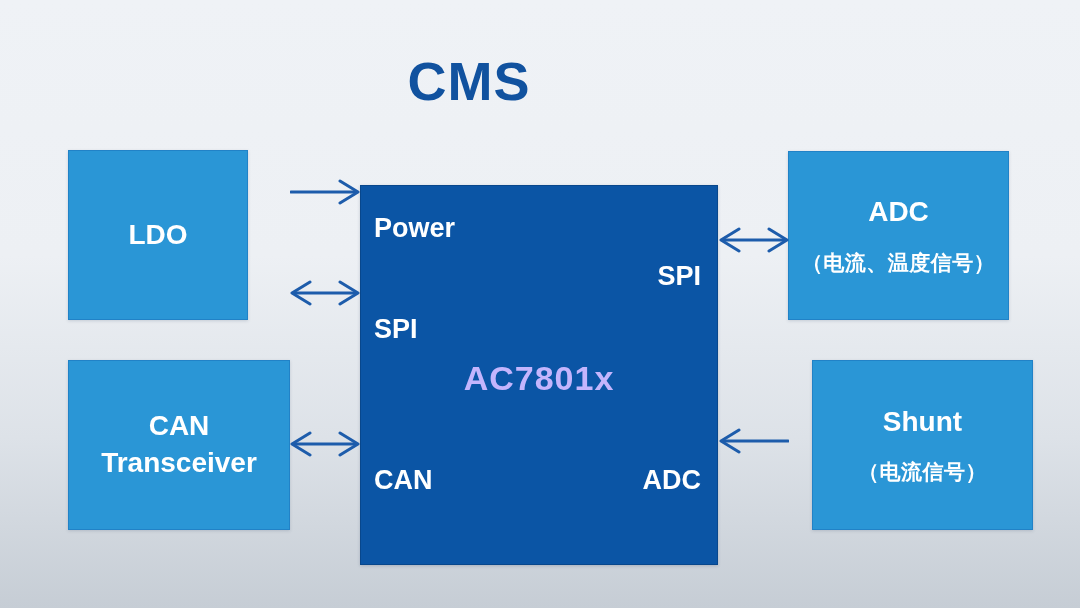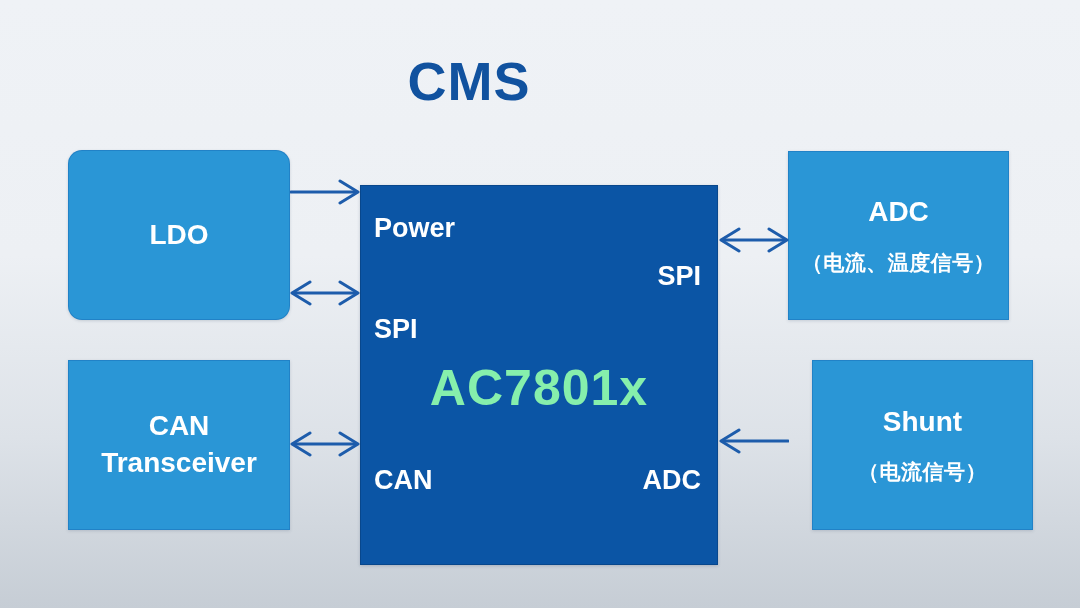--- a/index.html
+++ b/index.html
@@ -37,21 +37,21 @@
     border: 1px solid rgba(13, 87, 166, 0.30);
     box-shadow: 0 1px 3px rgba(40, 60, 90, 0.18);
   }
   .block.dark {
     background: #0b55a5;
     border: 1px solid rgba(5, 49, 100, 0.38);
     box-shadow: 0 1px 3px rgba(40, 60, 90, 0.22);
   }
   .blk-label   { font-size: 28px; font-weight: 700; line-height: 1.32; }
   .blk-sub     { font-size: 21px; font-weight: 600; margin-top: 18px; letter-spacing: 0.5px; }
-  .ldo    { left: 68px;  top: 150px; width: 222px; height: 170px; border-radius: 14px; }
+  .ldo    { left: 68px;  top: 150px; width: 180px; height: 170px; }
   .cantr  { left: 68px;  top: 360px; width: 222px; height: 170px; }
   .adcblk { left: 788px; top: 151px; width: 221px; height: 169px; }
   .shunt  { left: 812px; top: 360px; width: 221px; height: 170px; }
   .chip   { left: 360px; top: 150px; width: 358px; height: 380px; margin-top: 35px; }
   .port {
     position: absolute;
     color: #ffffff;
     font-size: 27px;
     font-weight: 700;
     line-height: 27px;
@@ -60,24 +60,24 @@
   .port-power     { left: 13px;  top: 29px;  }
   .port-spi-left  { left: 13px;  top: 130px; }
   .port-spi-right { right: 16px; top: 77px;  }
   .port-can       { left: 13px;  top: 281px; }
   .port-adc       { right: 16px; top: 281px; }
   .chip-name {
     position: absolute;
     left: 0; top: 173px;
     width: 100%;
     text-align: center;
-    font-size: 50px;
+    font-size: 34px;
     font-weight: 800;
     letter-spacing: 1px;
-    color: #86efac;
+    color: #c4b5fd;
   }
   .arrow { position: absolute; width: 70px; height: 40px; }
   .arr-ldo-power { left: 290px; top: 172px; }
   .arr-ldo-spi   { left: 290px; top: 273px; }
   .arr-spi-adc   { left: 719px; top: 220px; }
   .arr-can       { left: 290px; top: 424px; }
   .arr-shunt-adc { left: 719px; top: 421px; }
   .arrow svg { display: block; }
   .arrow path, .arrow line {
     stroke: #1d5cab;

